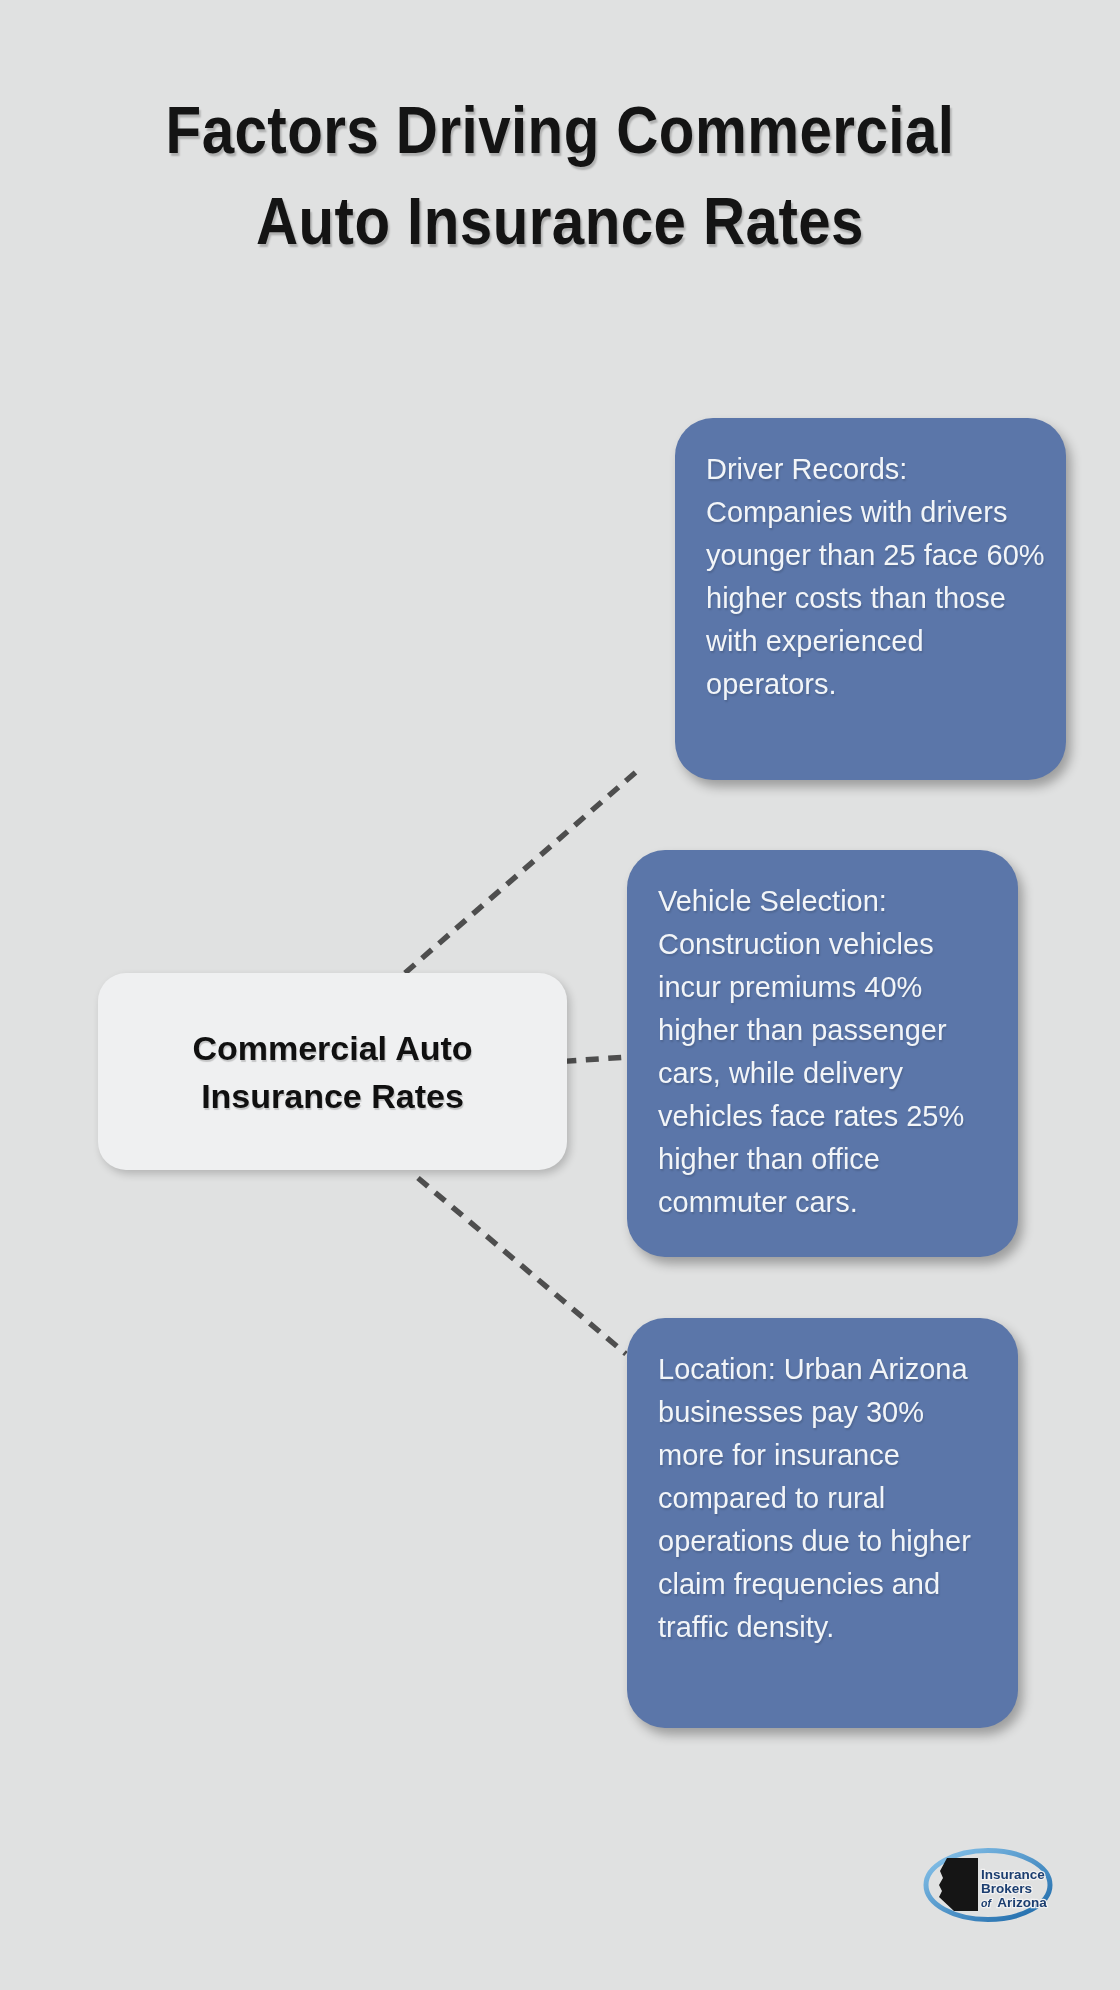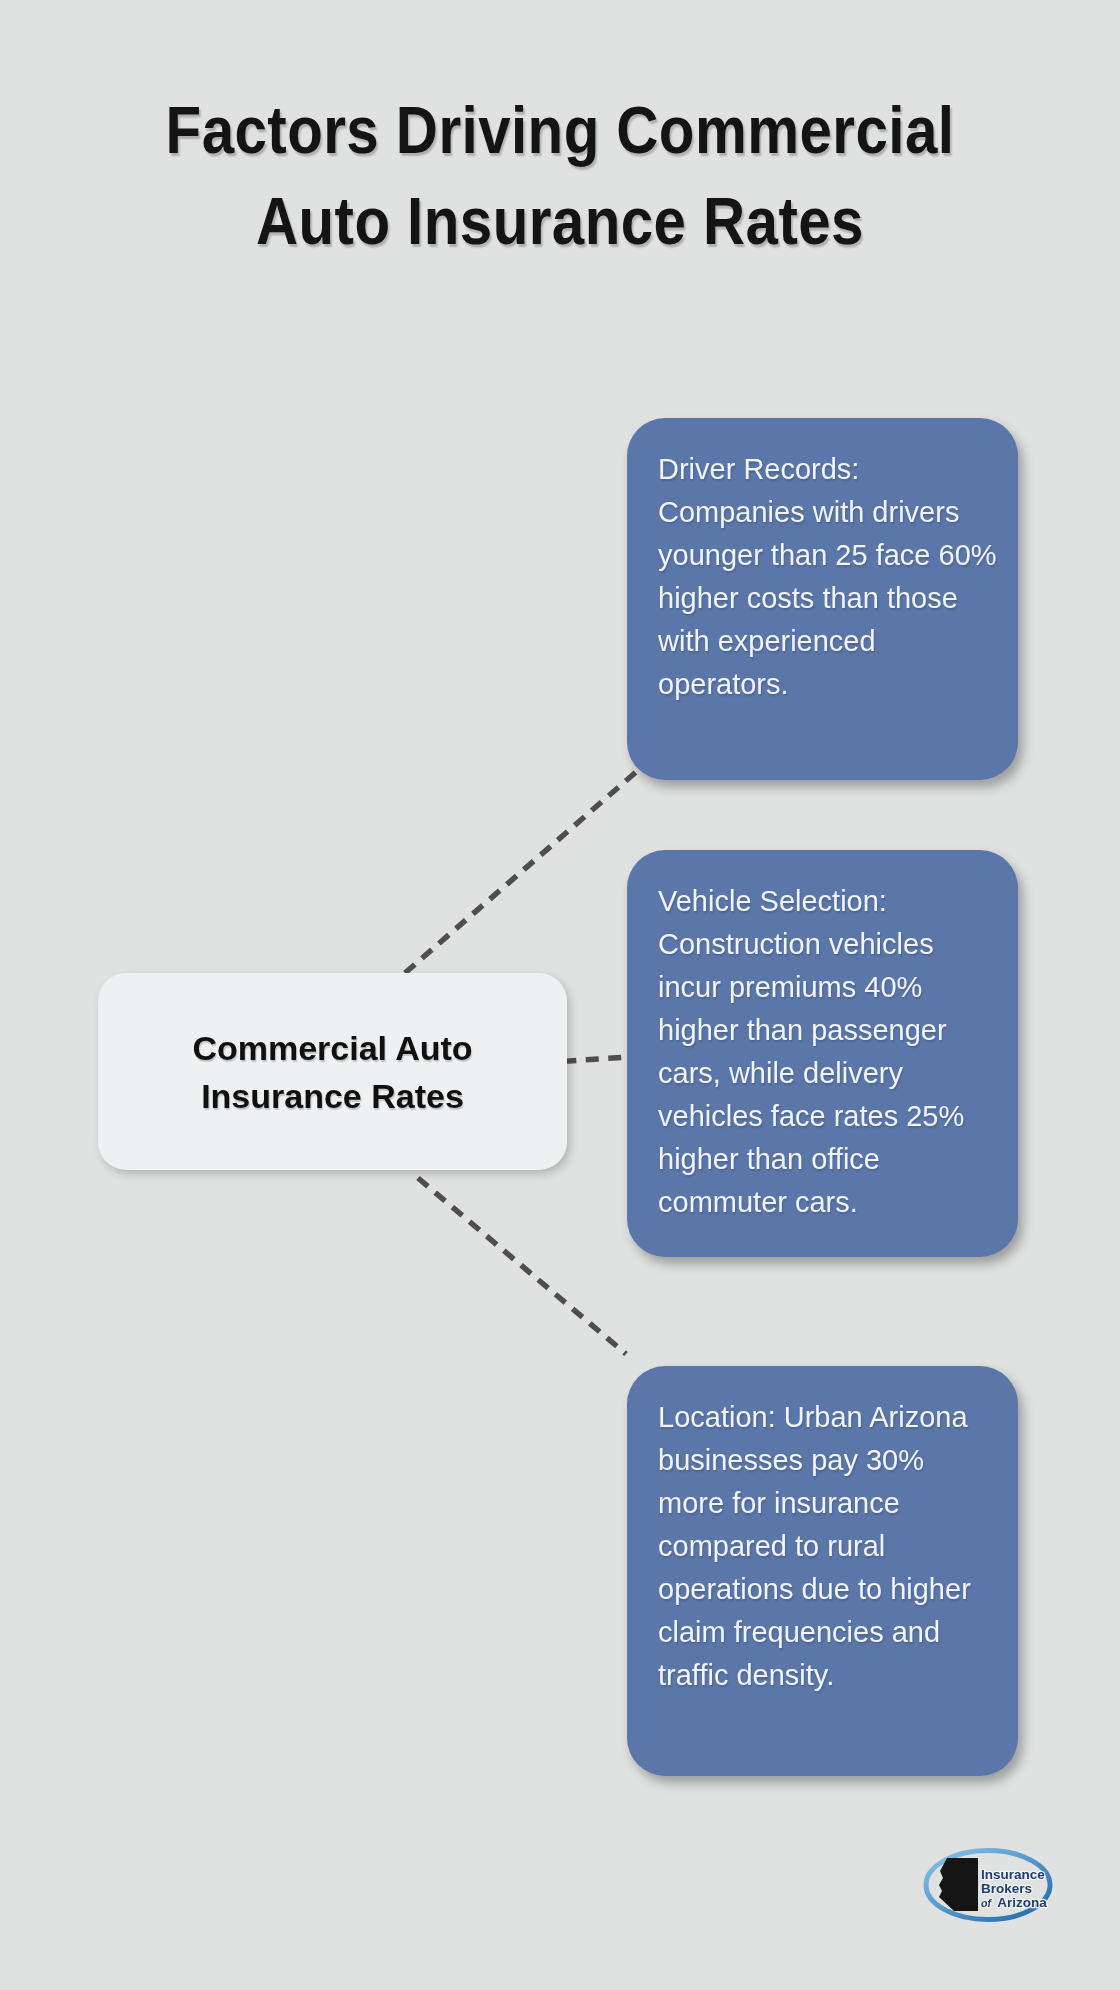--- a/index.html
+++ b/index.html
@@ -88,23 +88,23 @@
     padding: 30px 20px 30px 31px;
   }
   .factor-card p {
     margin: 0;
     font-size: 29px;
     line-height: 43px;
     font-weight: 400;
     color: var(--card-text, #f2f5f8);
     text-shadow: 1px 2px 2px rgba(0,0,0,0.15);
   }
-  .card-1 { top: 418px;  min-height: 362px; }
+  .card-1 { top: 418px;  min-height: 362px; margin-left: 48px; }
   .card-2 { top: 850px;  min-height: 407px; }
-  .card-3 { top: 1366px; min-height: 410px; }
+  .card-3 { top: 1318px; min-height: 410px; }
 
   
   .logo {
     position: absolute;
     left: 922px;
     top: 1845px;
     width: 146px;
     height: 84px;
   }
   .logo .ellipse-stop-light { stop-color: var(--logo-ellipse-light, #8cc6ec); }

